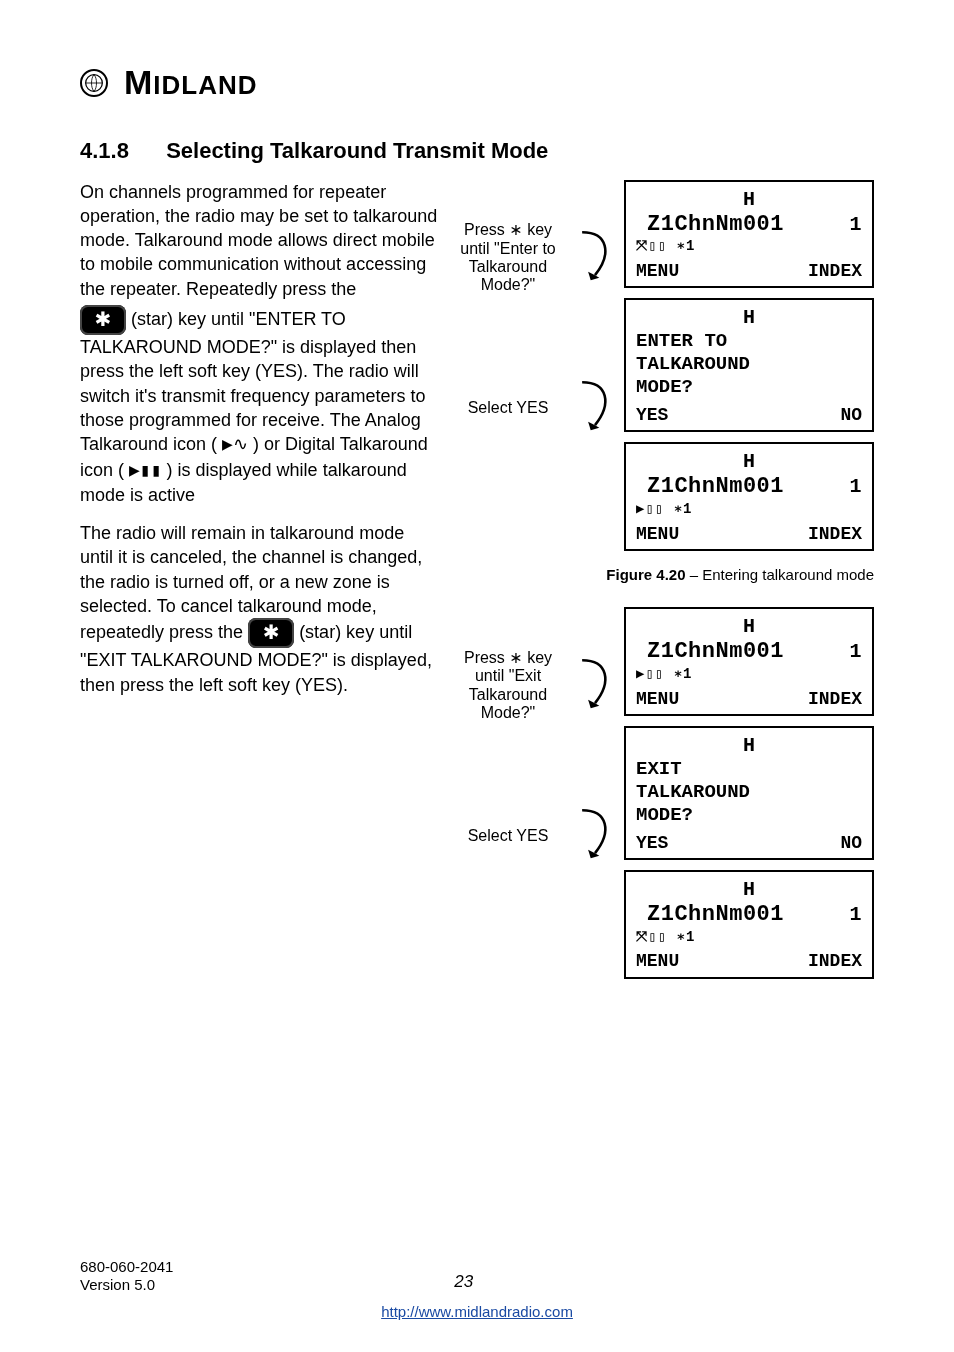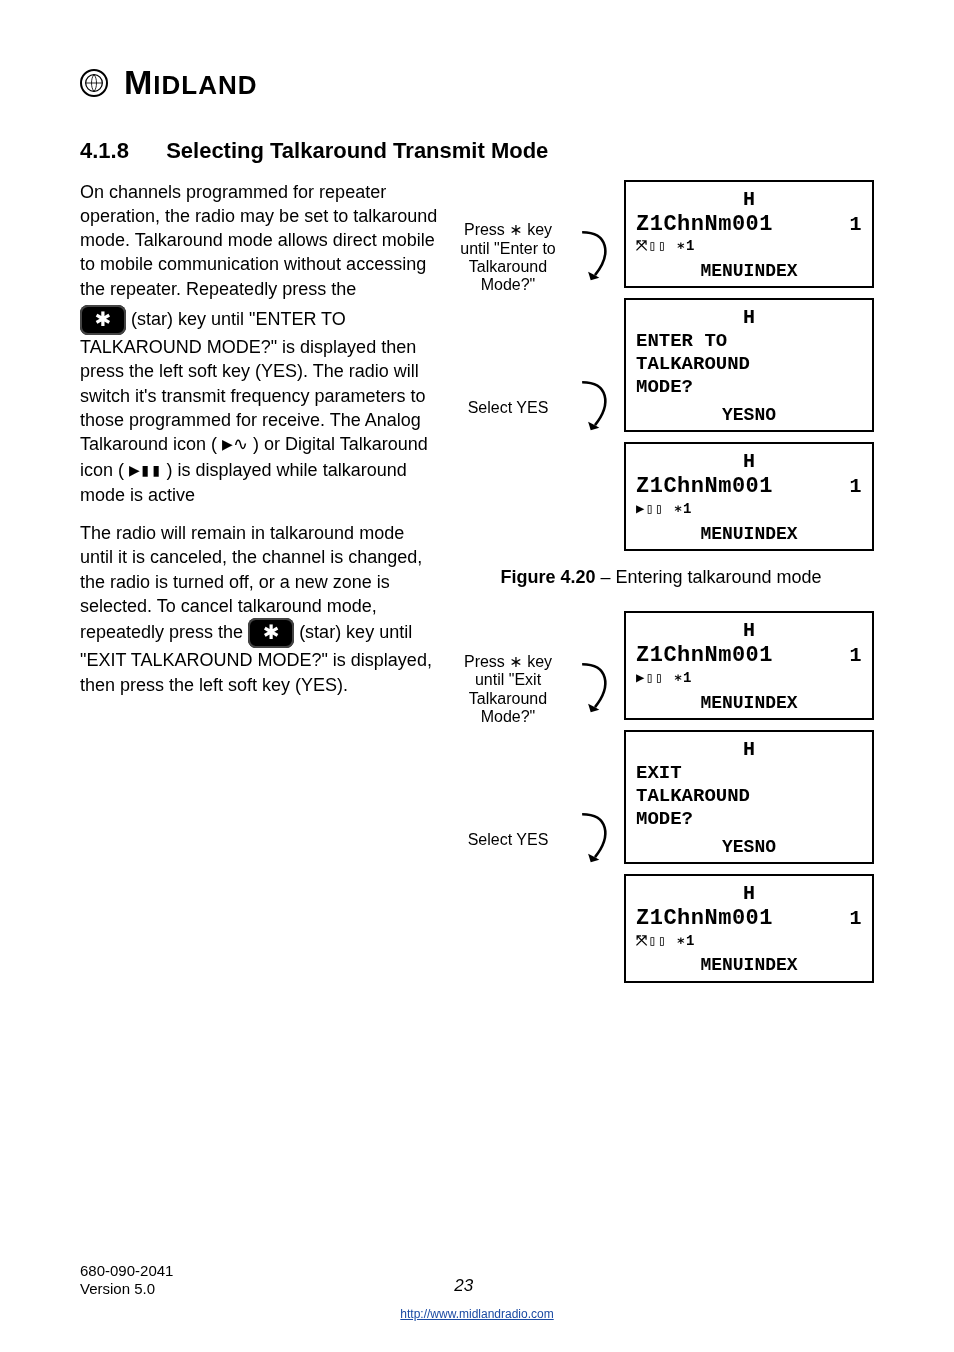--- a/index.html
+++ b/index.html
@@ -59,34 +59,34 @@
     width: 250px;
     border: 2px solid #000;
     padding: 6px 10px 4px 10px;
     font-family: "Courier New", monospace;
     font-weight: bold;
     font-size: 19px;
     background:#fff;
     line-height: 1.2;
   }
   .lcd .small { font-size: 14px; letter-spacing: 1px; }
-  .lcd .row2 { display:flex; justify-content:center; margin-top:6px; font-size:18px; }
+  .lcd .row2 { display:flex; justify-content:space-between; margin-top:6px; font-size:18px; }
   .lcd .center-h { text-align:center; font-size:20px; font-weight:bold; }
-  .lcd .chn { font-size:22px; letter-spacing:0.5px; display:flex; justify-content:space-between; align-items:baseline; }
+  .lcd .chn { font-size:22px; letter-spacing:0.5px; display:flex; justify-content:space-between; align-items:baseline;margin-left:11px; }
   .lcd .chn .one { font-size:20px; font-family:"Courier New",monospace; }
-  .figcaption { text-align:center; margin: 14px 0 22px 0; font-size:18px; }
+  .figcaption { text-align:right; margin: 14px 0 22px 0; font-size:15px; }
   .figcaption b { font-weight:bold; }
   .footer {
     position:absolute; bottom:30px; left:80px; right:80px;
     font-size:15px;
   }
   .footer-row1 { display:flex; justify-content:space-between; align-items:flex-end; }
   .footer-left { line-height:1.2; }
   .footer-page { text-align:center; flex:1 1 auto; font-size:17px;font-style:italic; }
-  .footer-url { text-align:center; color:#1a4aa3; text-decoration:underline; margin-top:8px; font-size:12px; }
+  .footer-url { text-align:center; color:#1a4aa3; text-decoration:underline; margin-top:8px; font-size:15px; }
   .screens-col { display:flex; flex-direction:column; gap:10px; }
   .flow-block { display:flex; gap:6px; align-items:flex-start; }
   .la-col { display:flex; flex-direction:column; justify-content:space-around; align-items:flex-end; width:170px; }
   .la-item { display:flex; align-items:center; gap:4px; }
 </style>
 </head>
 <body>
 
 <div class="logo-row">
   <span class="logo-icon">
@@ -240,20 +240,20 @@
       </div>
     </div>
 
 
   </div>
 </div>
 
 <div class="footer">
   <div class="footer-row1">
     <div class="footer-left">
-      <div>680-090-2041</div>
+      <div>680-060-2041</div>
       <div>Version 5.0</div>
     </div>
     <div class="footer-page">23</div>
     <div style="width:120px"></div>
   </div>
   <div class="footer-url">http://www.midlandradio.com</div>
 </div>
 
 </body></html>

